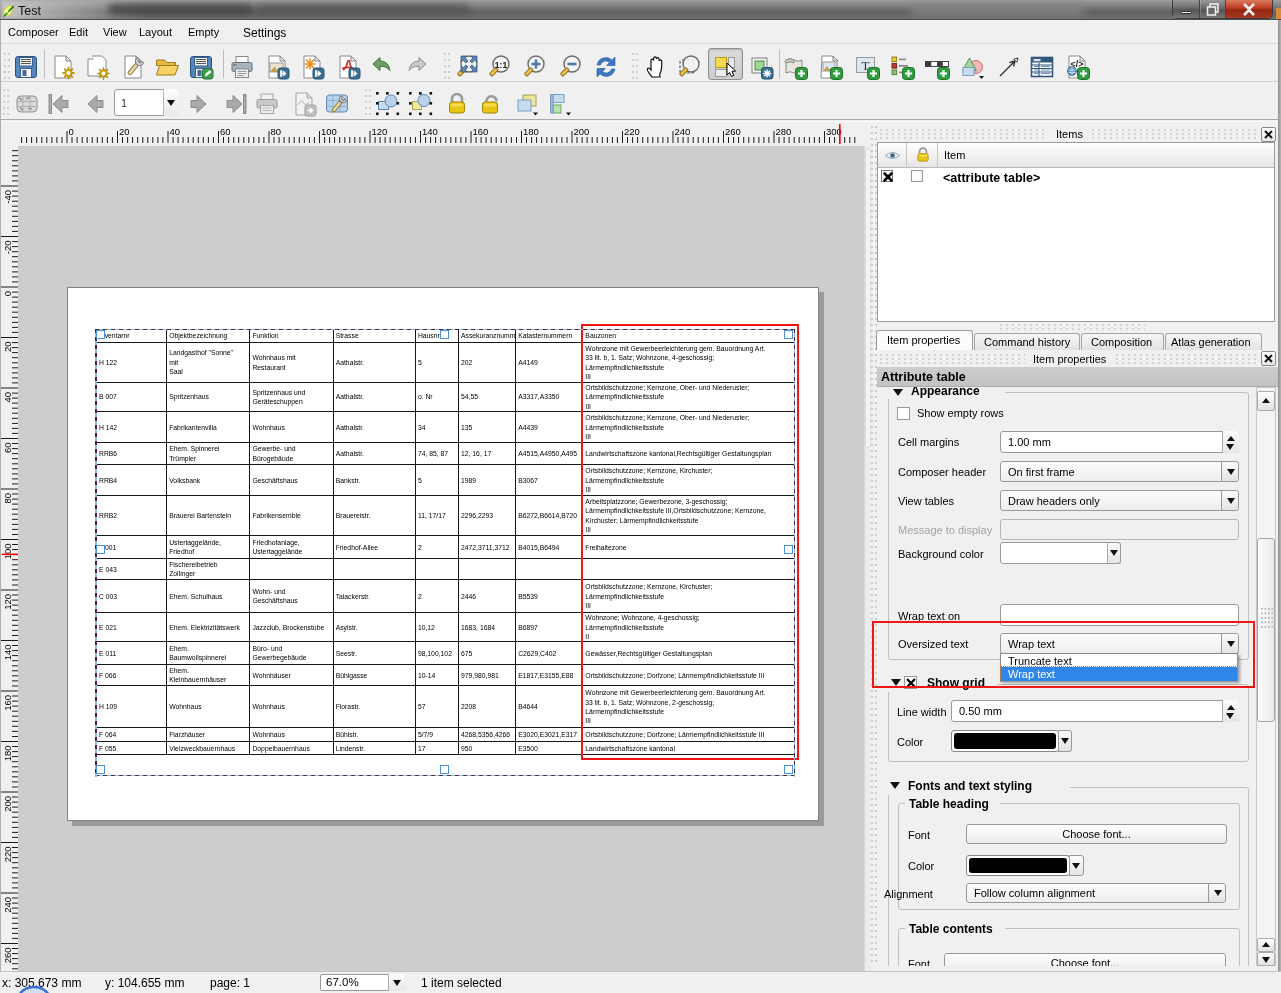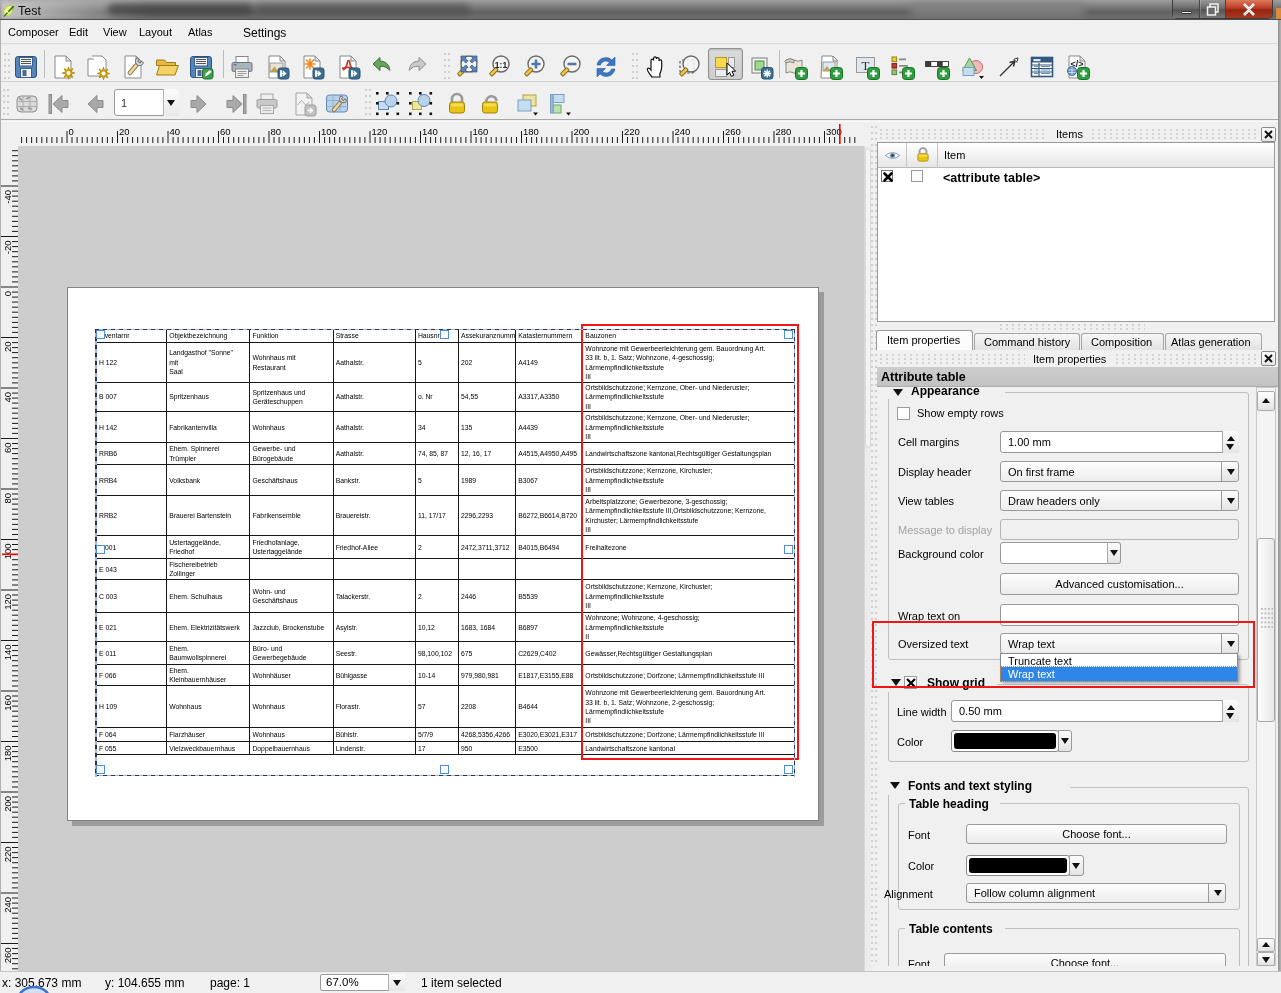--- a/index.html
+++ b/index.html
@@ -44,21 +44,21 @@
 <svg class="abs" style="left:1240px;top:3px" width="18" height="13" viewBox="0 0 18 13">
       <path d="M4 1 l5 5 l5 -5 M4 12 l5 -5 l5 5" stroke="#fff" stroke-width="2.6" fill="none"></path>
       <path d="M4 1 l5 5 l5 -5 M4 12 l5 -5 l5 5" stroke="#ddd" stroke-width="1" fill="none"></path>
     </svg>
 <div class="abs" style="left:1276px;top:8px;width:5px;height:11px;background:#d98a3a;"></div>
 <div class="abs" style="left:0;top:20px;width:1281px;height:24px;background:#f0f0f0;border-bottom:1px solid #d8d8d8;"></div>
 <div class="abs" style="left:8px;top:26px;font-size:11px;font-weight:normal;color:#000;white-space:nowrap;">Composer</div>
 <div class="abs" style="left:69px;top:26px;font-size:11px;font-weight:normal;color:#000;white-space:nowrap;">Edit</div>
 <div class="abs" style="left:103px;top:26px;font-size:11px;font-weight:normal;color:#000;white-space:nowrap;">View</div>
 <div class="abs" style="left:139px;top:26px;font-size:11px;font-weight:normal;color:#000;white-space:nowrap;">Layout</div>
-<div class="abs" style="left:188px;top:26px;font-size:11px;font-weight:normal;color:#000;white-space:nowrap;">Atlas</div>
+<div class="abs" style="left:188px;top:26px;font-size:11px;font-weight:normal;color:#000;white-space:nowrap;">Empty</div>
 <div class="abs" style="left:243px;top:26px;font-size:12px;font-weight:normal;color:#000;white-space:nowrap;">Settings</div>
 <div class="abs" style="left:0;top:44px;width:1281px;height:38px;background:#f0f0f0;border-bottom:1px solid #d0d0d0;"></div>
 <div class="abs" style="left:0;top:83px;width:1281px;height:37px;background:#f0f0f0;border-bottom:1px solid #a8a8a8;"></div>
 <div class="abs" style="left:0;top:121px;width:1281px;height:1px;background:#fafafa;"></div>
 <div class="abs vdots" style="left:4px;top:53px;width:6px;height:26px;"></div>
 <div class="abs" style="left:44px;top:50px;width:1px;height:28px;background:#bdbdbd;"></div>
 <div class="abs" style="left:223px;top:50px;width:1px;height:28px;background:#bdbdbd;"></div>
 <div class="abs vdots" style="left:444px;top:53px;width:6px;height:26px;"></div>
 <div class="abs vdots" style="left:632px;top:53px;width:6px;height:26px;"></div>
 <div class="abs" style="left:779px;top:50px;width:1px;height:28px;background:#bdbdbd;"></div>
@@ -985,39 +985,38 @@
 <div class="abs" style="left:893px;top:389px;width:0;height:0;border-left:5.5px solid transparent;border-right:5.5px solid transparent;border-top:7.92px solid #111;"></div>
 <div class="abs" style="left:911px;top:384px;font-size:12px;font-weight:bold;color:#000;white-space:nowrap;">Appearance</div>
 <div class="abs cb" style="left:897px;top:407px;width:13px;height:13px;"></div>
 <div class="abs" style="left:917px;top:407px;font-size:11px;font-weight:normal;color:#000;white-space:nowrap;">Show empty rows</div>
 <div class="abs" style="left:898px;top:436px;font-size:11px;font-weight:normal;color:#000;white-space:nowrap;">Cell margins</div>
 <div class="abs spin" style="left:1000px;top:431px;width:239px;height:22px;"></div>
 <div class="abs" style="left:1008px;top:436px;font-size:11px;font-weight:normal;color:#000;white-space:nowrap;">1.00 mm</div>
 <div class="abs spinbtns" style="left:1222px;top:431px;width:17px;height:22px;"></div>
 <div class="abs tri-u" style="left:1226.5px;top:436px;"></div>
 <div class="abs tri-d" style="left:1226px;top:444px;"></div>
-<div class="abs" style="left:898px;top:466px;font-size:11px;font-weight:normal;color:#000;white-space:nowrap;">Display header</div>
+<div class="abs" style="left:898px;top:466px;font-size:11px;font-weight:normal;color:#000;white-space:nowrap;">Composer header</div>
 <div class="abs combo" style="left:1000px;top:461px;width:239px;height:21px;position:absolute;">
           <div class="arr"></div>
         </div>
 <div class="abs" style="left:1008px;top:466px;font-size:11px;font-weight:normal;color:#000;white-space:nowrap;">On first frame</div>
 <div class="abs tri-d" style="left:1226.5px;top:469px;"></div>
 <div class="abs" style="left:898px;top:495px;font-size:11px;font-weight:normal;color:#000;white-space:nowrap;">View tables</div>
 <div class="abs combo" style="left:1000px;top:490px;width:239px;height:21px;">
           <div class="arr"></div>
         </div>
 <div class="abs" style="left:1008px;top:495px;font-size:11px;font-weight:normal;color:#000;white-space:nowrap;">Draw headers only</div>
 <div class="abs tri-d" style="left:1226.5px;top:498px;"></div>
 <div class="abs" style="left:898px;top:524px;font-size:11px;font-weight:normal;color:#a3a3a3;white-space:nowrap;">Message to display</div>
 <div class="abs" style="left:1000px;top:519px;width:239px;height:21px;background:#f0f0f0;border:1px solid #b5b5b5;border-radius:3px;"></div>
 <div class="abs" style="left:898px;top:548px;font-size:11px;font-weight:normal;color:#000;white-space:nowrap;">Background color</div>
 <div class="abs" style="left:1000px;top:542px;width:108px;height:22px;background:#fff;border:1px solid #999;border-radius:3px 0 0 3px;"></div>
 <div class="abs" style="left:1107px;top:542px;width:14px;height:22px;background:linear-gradient(#fbfbfb,#e4e4e4);border:1px solid #999;border-left:1px solid #aaa;border-radius:0 3px 3px 0;"></div>
 <div class="abs tri-d" style="left:1109.5px;top:550px;"></div>
-<div class="abs btn" style="left:1000px;top:573px;width:239px;height:22px;;line-height:20px;">Advanced customisation...</div>
 <div class="abs" style="left:898px;top:610px;font-size:11px;font-weight:normal;color:#000;white-space:nowrap;">Wrap text on</div>
 <div class="abs edit" style="left:1000px;top:604px;width:239px;height:22px;"></div>
 <div class="abs" style="left:898px;top:638px;font-size:11px;font-weight:normal;color:#000;white-space:nowrap;">Oversized text</div>
 <div class="abs combo" style="left:1000px;top:633px;width:239px;height:21px;">
           <div class="arr"></div>
         </div>
 <div class="abs" style="left:1008px;top:638px;font-size:11px;font-weight:normal;color:#000;white-space:nowrap;">Wrap text</div>
 <div class="abs tri-d" style="left:1226.5px;top:641px;"></div>
 <div class="abs gbox" style="left:888px;top:684px;width:361px;height:78px;"></div>
 <div class="abs" style="left:885px;top:675px;width:112px;height:17px;background:#f0f0f0;"></div>

